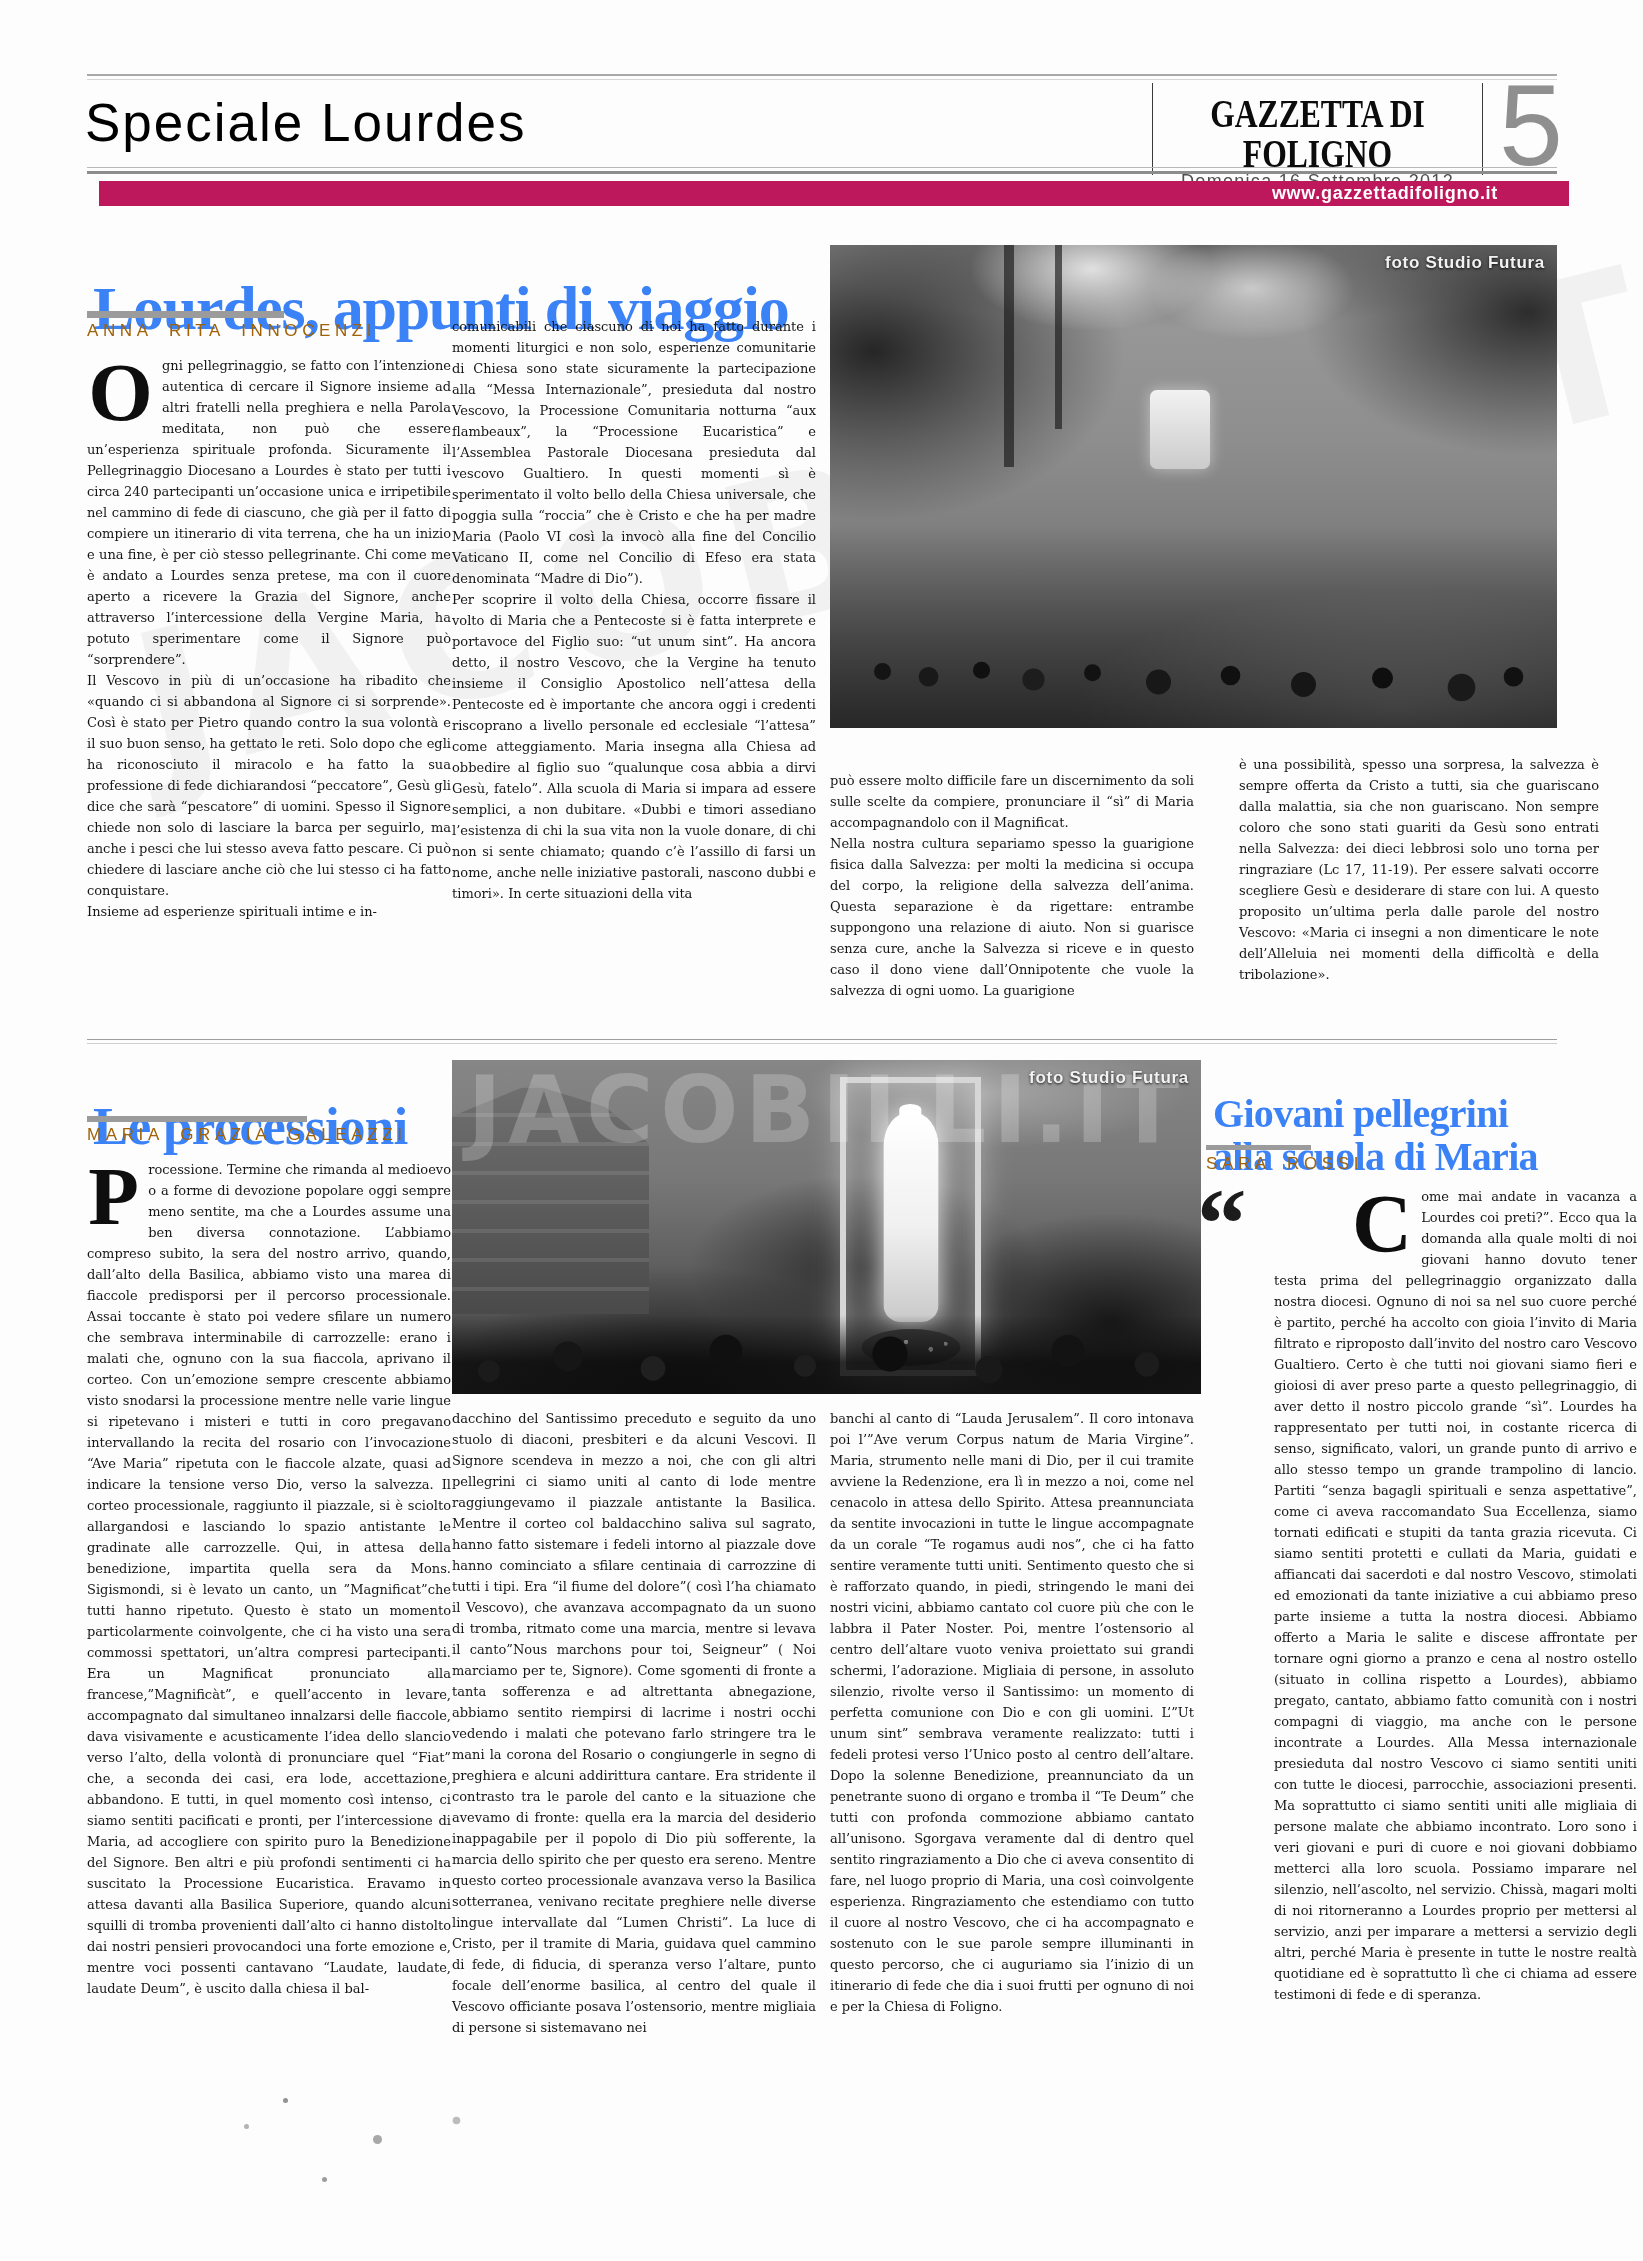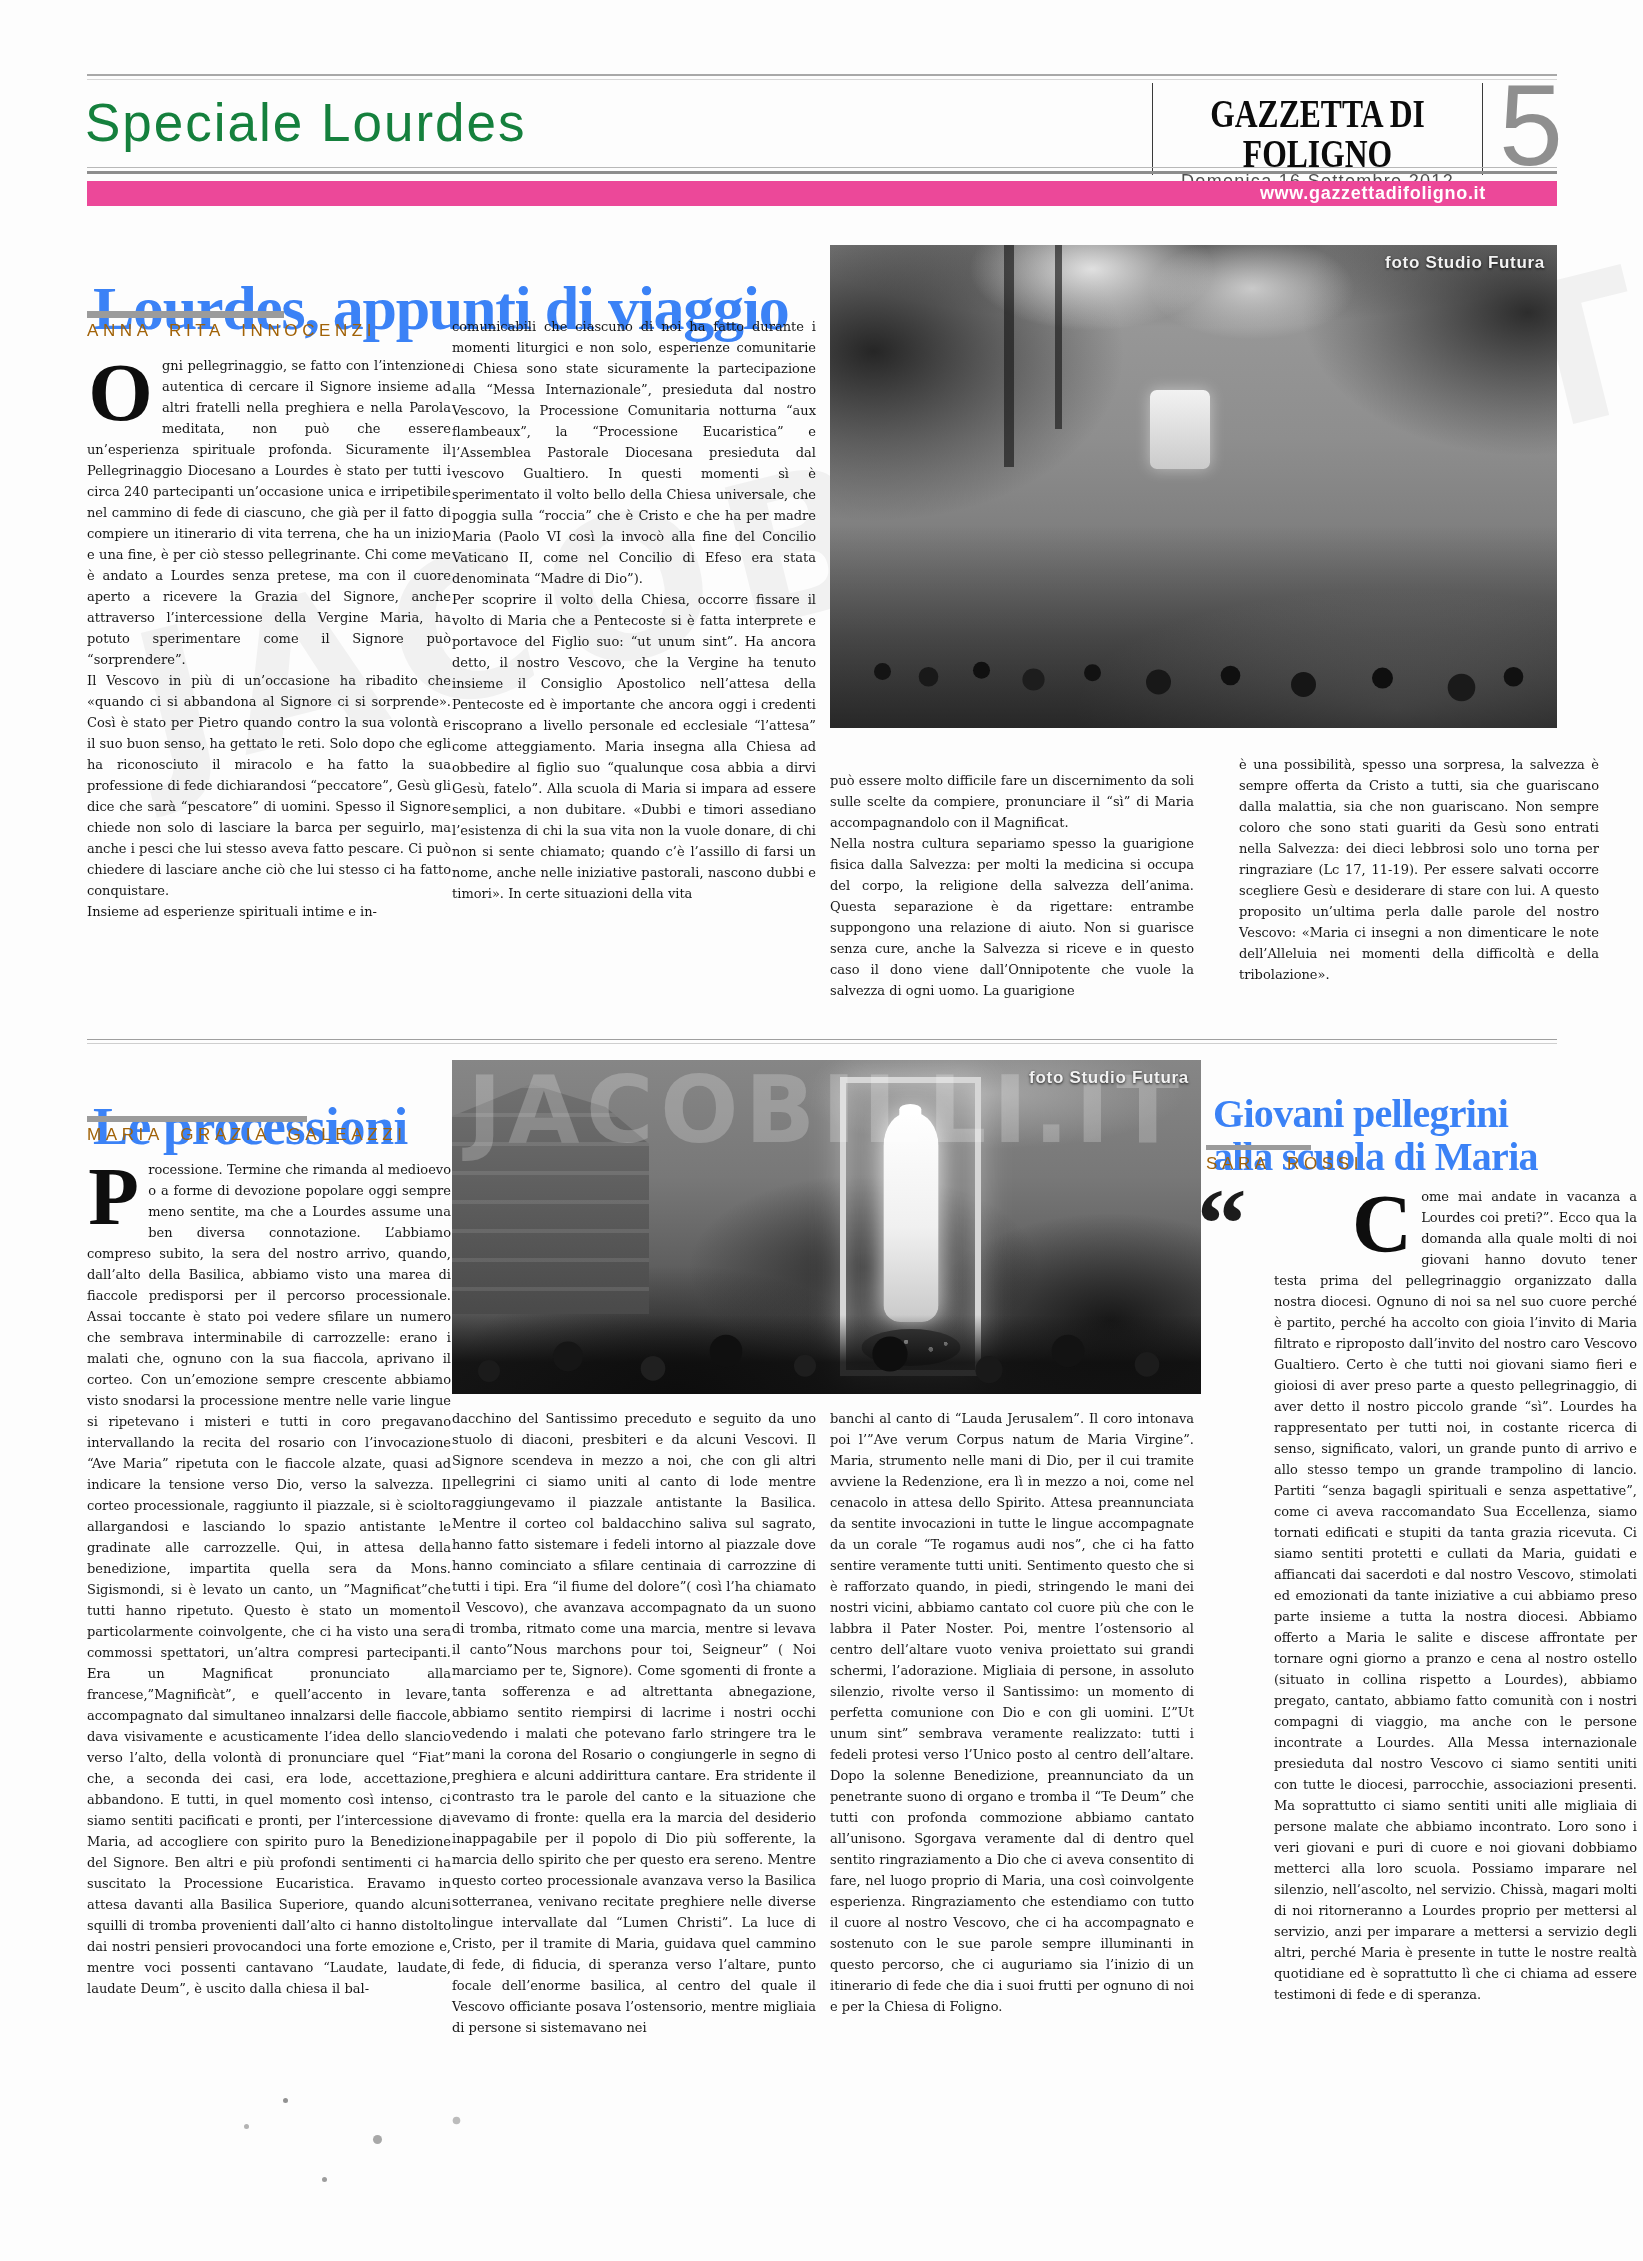--- a/index.html
+++ b/index.html
@@ -2,27 +2,27 @@
 <html style="font-size:10.5px"><head>
 <meta charset="utf-8">
 <style>
   html,body{margin:0;padding:0;background:#e9e9e9;}
   .page{position:relative;width:1644px;height:2261px;background:#fdfdfd;overflow:hidden;
         font-family:"DejaVu Serif",serif;}
   .abs{position:absolute;}
 
   
   .top-rule{left:87px;top:74px;width:1470px;height:2.6px;border-top:2px solid #a8a8a8;border-bottom:0.7px solid #d6d6d6;}
-  .section-label{left:85px;top:96px;font:53px/1 "Liberation Sans",sans-serif;color:#15803d;letter-spacing:2px;}
+  .section-label{left:85px;top:96px;font:53px/1 "Liberation Sans",sans-serif;color:#000000;letter-spacing:2px;}
   .masthead{left:1128px;top:83px;width:329px;height:92px;border-left:1.3px solid #3a3a3a;border-right:1.3px solid #3a3a3a;text-align:center;margin-left:24px;}
   .masthead-title{margin-top:10.5px;font-family:"Liberation Serif",serif;font-weight:bold;font-size:31px;line-height:1;color:#0c0c0c;transform:scale(1.02,1.28);transform-origin:center top;}
   .masthead-date{margin-top:16px;font:18px/1 "Liberation Sans",sans-serif;color:#4f4f4f;letter-spacing:1.3px;}
   .page-number{left:1499px;top:68px;font:115px/1 "Liberation Sans",sans-serif;color:#8f8f8f;}
   .bottom-rule{left:87px;top:167px;width:1470px;height:2.6px;border-top:1.3px solid #b8b8b8;border-bottom:3.3px solid #8d8d8d;}
-  .url-bar{left:87px;top:181px;width:1470px;height:25px;background:#ec4899;box-sizing:border-box;
+  .url-bar{left:99px;top:181px;width:1470px;height:25px;background:#be185d;box-sizing:border-box;
            color:#fff;font:bold 18px/25px "Liberation Sans",sans-serif;text-align:right;padding-right:71px;letter-spacing:0.7px;}
 
   
   .headline{font-family:"Liberation Serif",serif;font-weight:bold;color:#3b82f6;margin-left:8px;}
   .a1-title{left:85px;top:235px;width:776px;font-size:62px;line-height:1;letter-spacing:-1.3px;}
   .a2-title{left:85px;top:1056px;width:460px;font-size:53px;line-height:1;letter-spacing:-0.7px;}
   .a3-title{left:1205px;top:1059px;width:368px;font-size:40px;line-height:43px;letter-spacing:-0.7px;white-space:pre-line;}
   .gray-bar{background:#9b9b9b;}
   .a1-bar{left:87px;top:311px;width:197px;height:6.6px;}
   .a2-bar{left:87px;top:1116px;width:220px;height:6px;}

